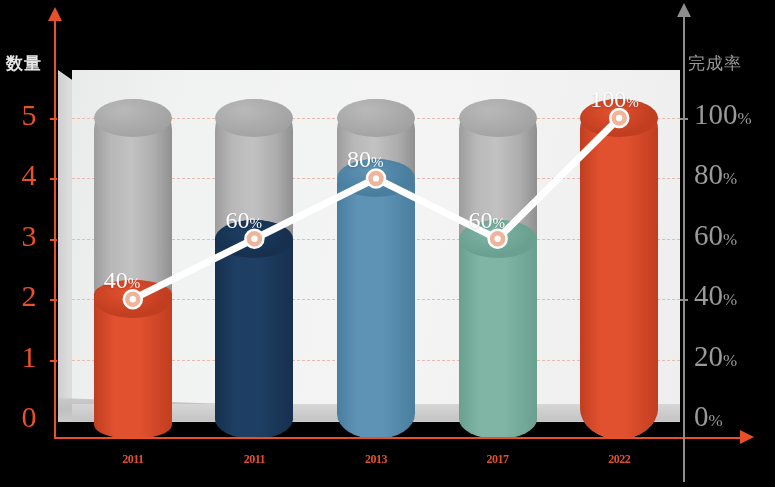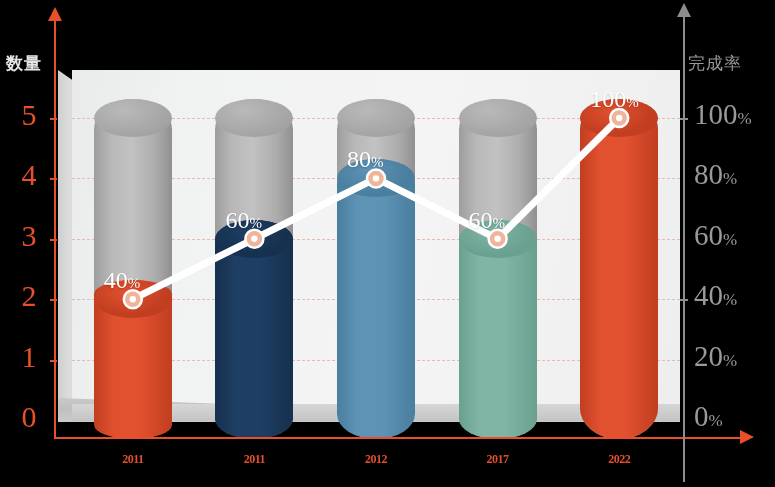--- a/index.html
+++ b/index.html
@@ -218,18 +218,18 @@
       <div class="y2tick" style="top: 158.4px;"><span>80</span><span class="pc">%</span></div>
       <div class="y2tick" style="top: 218.8px;"><span>60</span><span class="pc">%</span></div>
       <div class="y2tick" style="top: 279.2px;"><span>40</span><span class="pc">%</span></div>
       <div class="tick-mark right" style="top: 299.2px;"></div>
       <div class="y2tick" style="top: 339.6px;"><span>20</span><span class="pc">%</span></div>
       <div class="y2tick" style="top: 400px;"><span>0</span><span class="pc">%</span></div>
     </div>
   <div id="xticks">
       <div class="xtick" style="left: 97.8px;">2011</div>
       <div class="xtick" style="left: 219.4px;">2011</div>
-      <div class="xtick" style="left: 341px;">2012</div>
+      <div class="xtick" style="left: 341px;">2013</div>
       <div class="xtick" style="left: 462.6px;">2017</div>
       <div class="xtick" style="left: 584.2px;">2022</div>
     </div>
 
 </div>
 
 </body></html>

